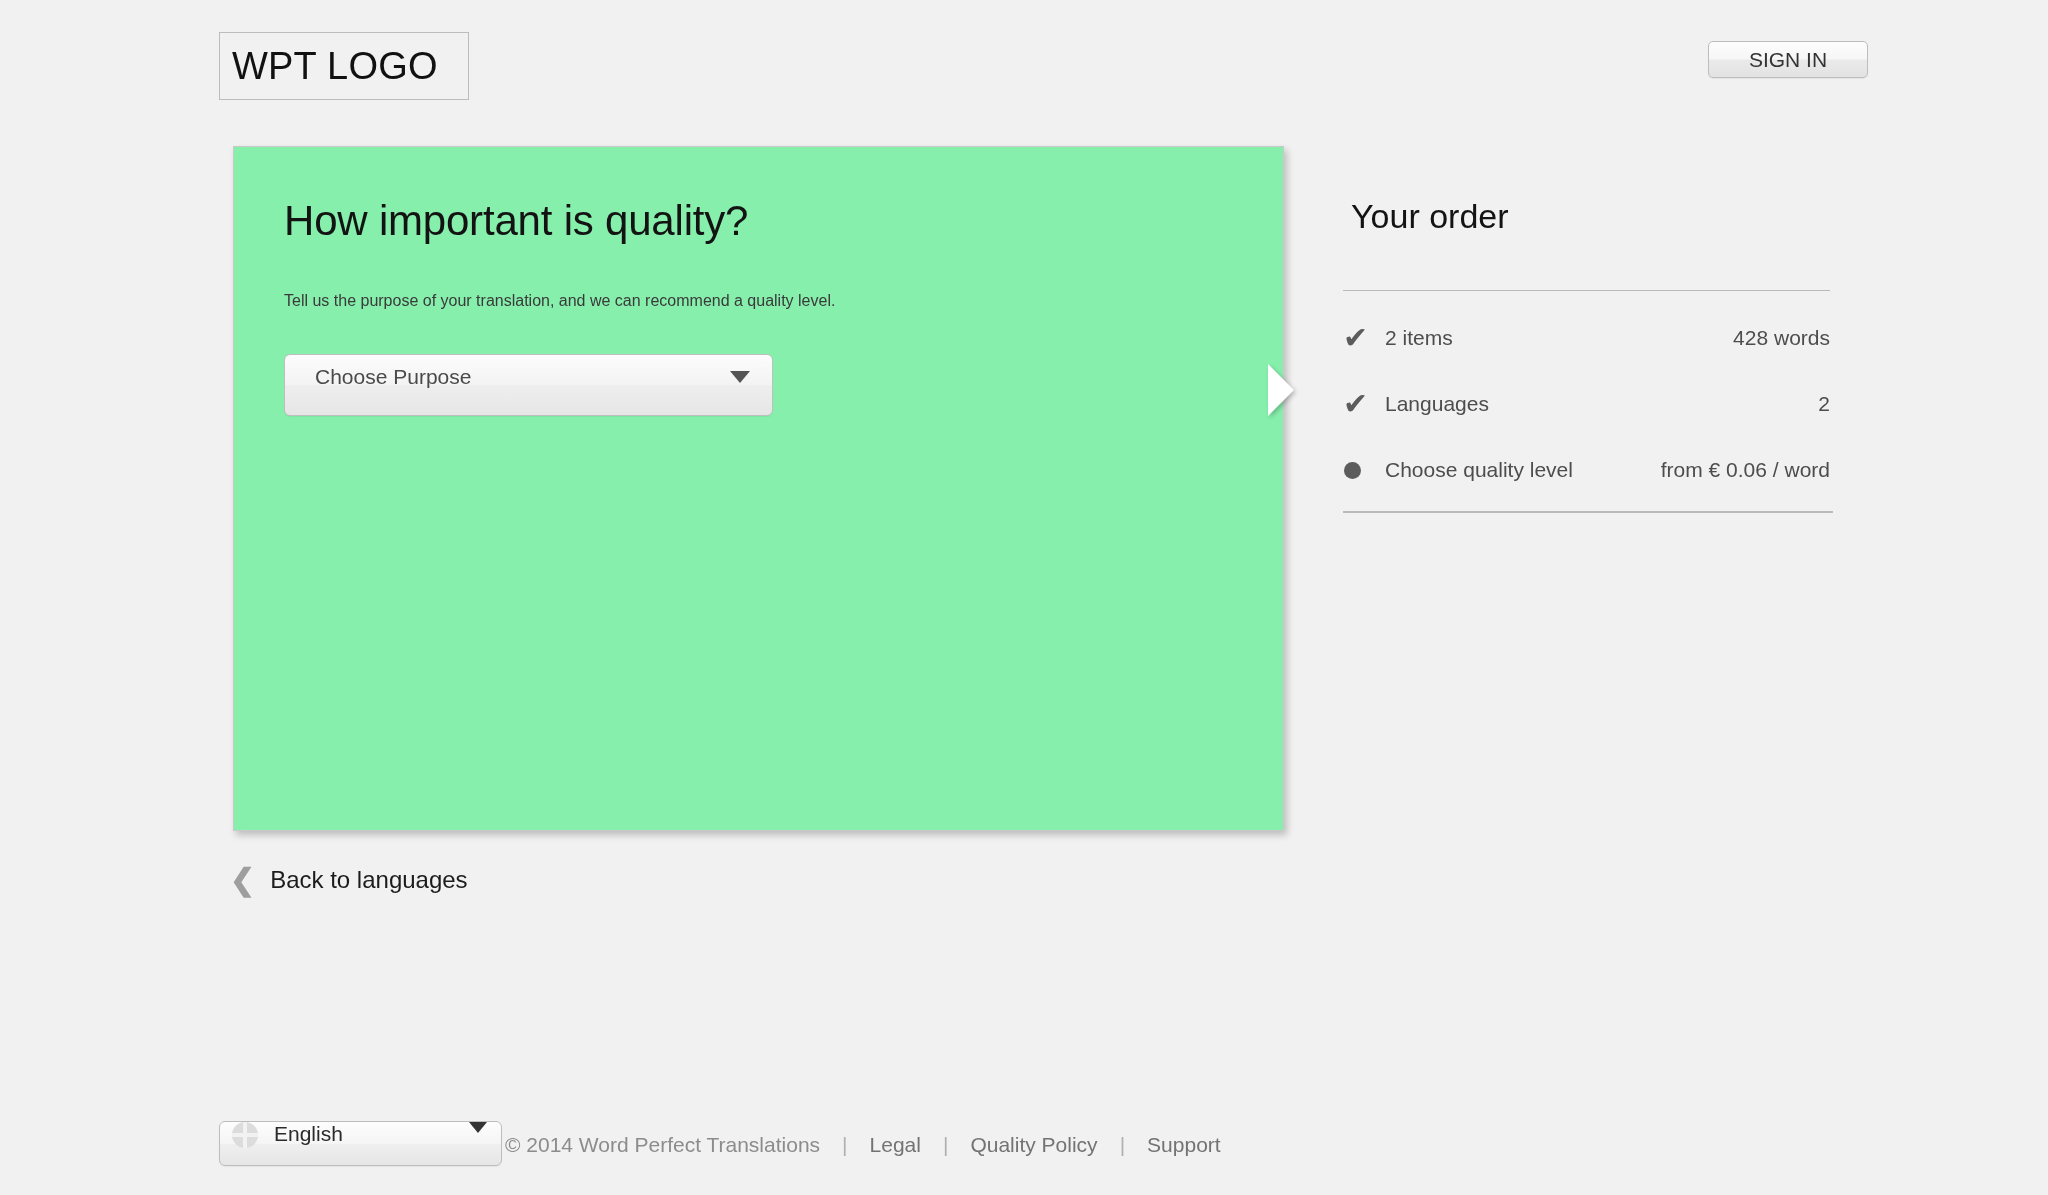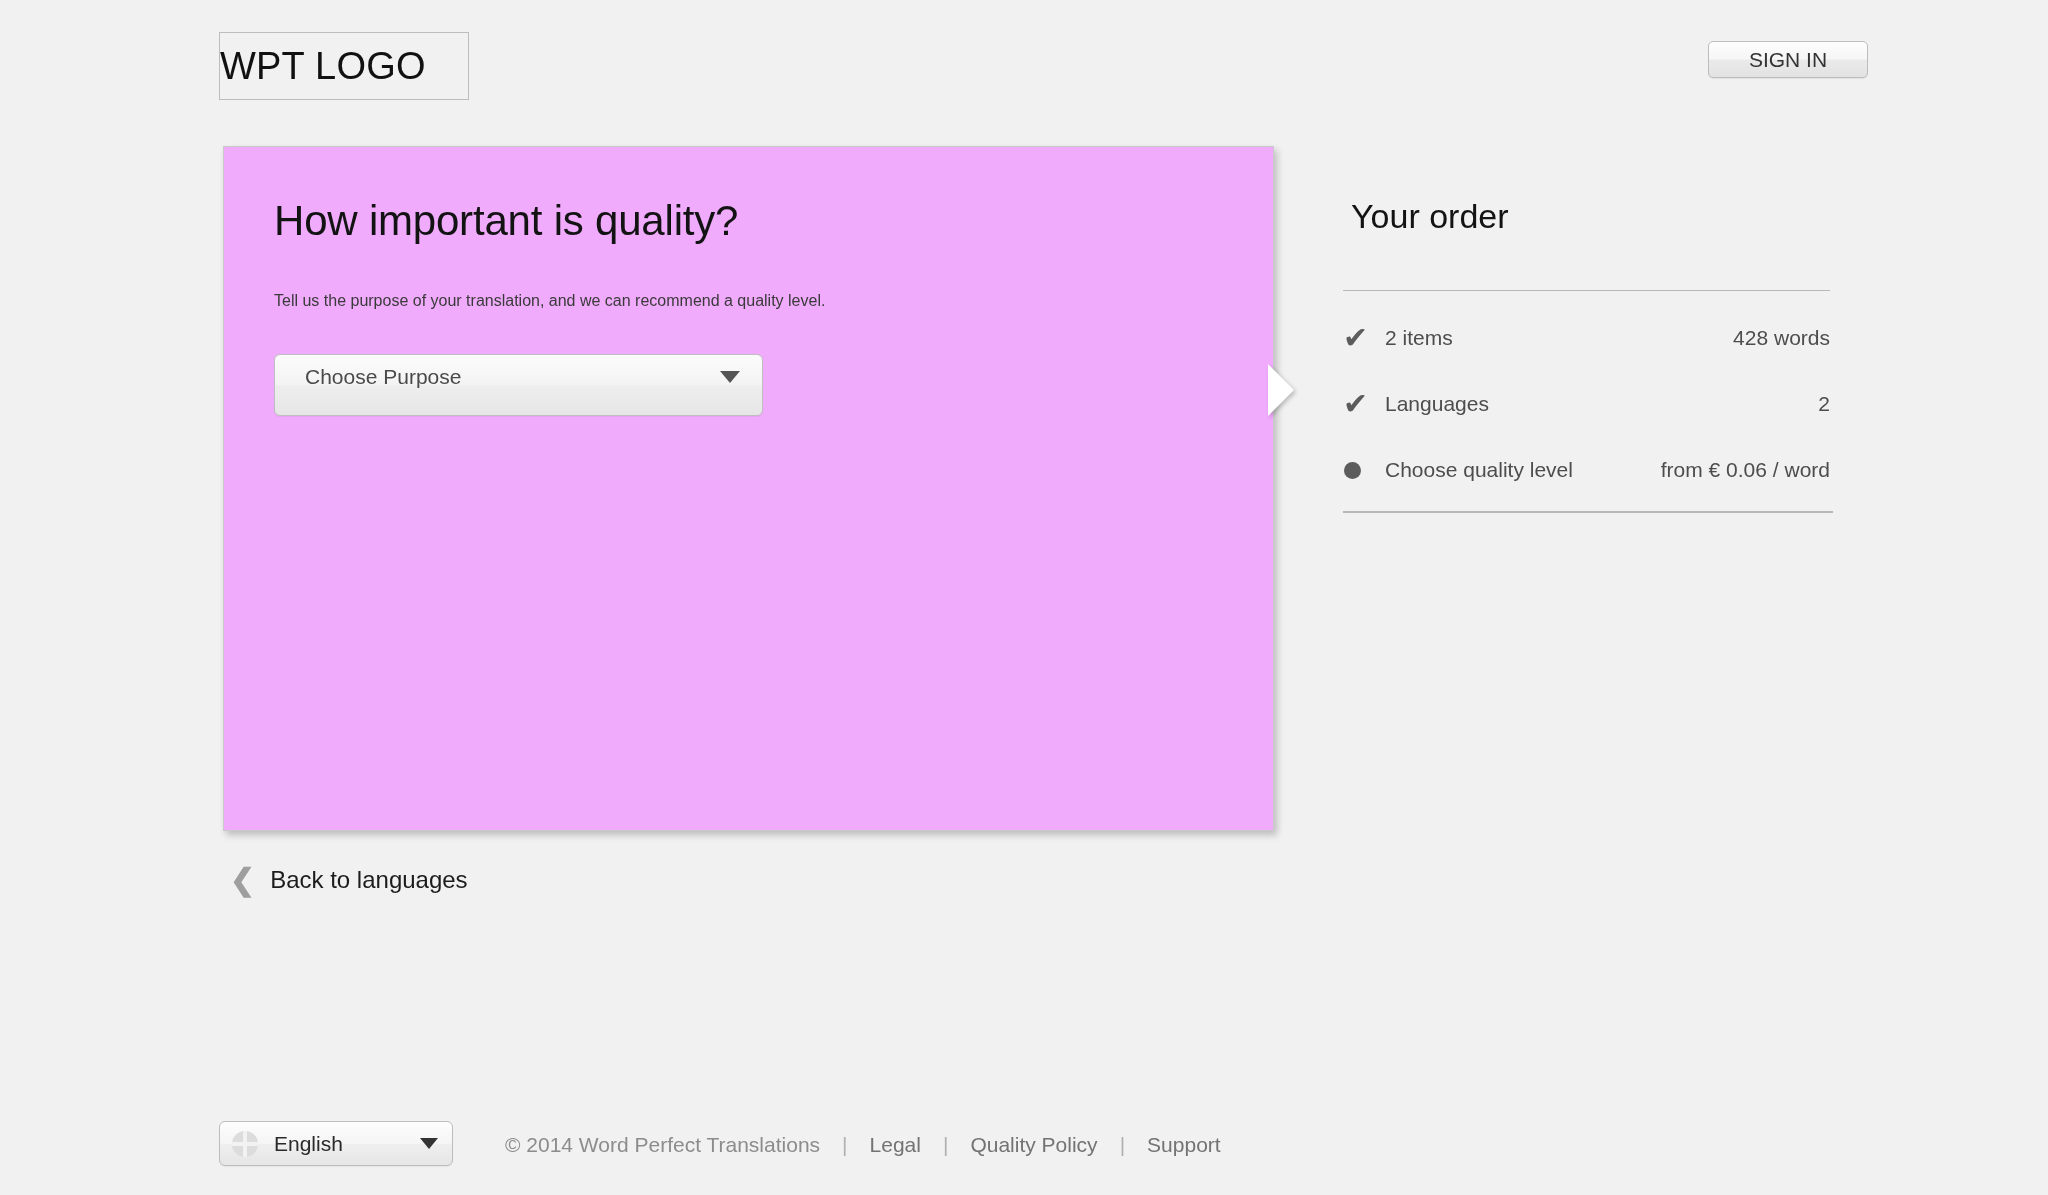--- a/index.html
+++ b/index.html
@@ -28,20 +28,21 @@
     left: 219px;
     top: 32px;
     width: 250px;
     height: 68px;
     border: 1px solid #bdbdbd;
     background: #f1f1f1;
     box-sizing: border-box;
     display: flex;
     align-items: center;
     justify-content: flex-start;
+    padding-left: 12px;
   }
   #logo-text {
     font-size: 38px;
     letter-spacing: 0.2px;
     color: #111;
     line-height: 1;
   }
   #signin-button {
     position: absolute;
     right: 180px;
@@ -64,24 +65,24 @@
   
   #card-wrap {
     position: absolute;
     left: 219px;
     top: 146px;
     width: 1051px;
     height: 685px;
   }
   #card {
     position: absolute;
-    left: 4px; top: 0;
+    left: 14px; top: 0;
     width: 1051px;
     height: 685px;
-    background: #f0abfc;
+    background: #86efac;
     border: 1px solid #c9c9c9;
     box-sizing: border-box;
     box-shadow: 3px 4px 7px rgba(0,0,0,0.22);
   }
   
   #card-notch {
     position: absolute;
     left: 1049px;
     top: 218px;
     width: 0; height: 0;
@@ -250,28 +251,28 @@
     position: absolute;
     left: 0;
     top: 1120px;
     width: 2048px;
     height: 75px;
   }
   #language-select {
     position: absolute;
     left: 219px;
     top: 1px;
-    width: 234px;
+    width: 283px;
     height: 45px;
     border: 1px solid #bdbdbd;
     border-radius: 6px;
     background: linear-gradient(to bottom, #fdfdfd 0%, #f5f5f5 50%, #efefef 51%, #e6e6e6 100%);
     box-sizing: border-box;
     display: flex;
-    align-items: center;
+    align-items: flex-start;
     padding: 0 14px 0 12px;
     cursor: pointer;
     box-shadow: 0 1px 1px rgba(0,0,0,0.05);
   }
   #globe-icon {
     width: 26px;
     height: 26px;
     flex: 0 0 26px;
     border-radius: 50%;
     background: #dcdcdc;

